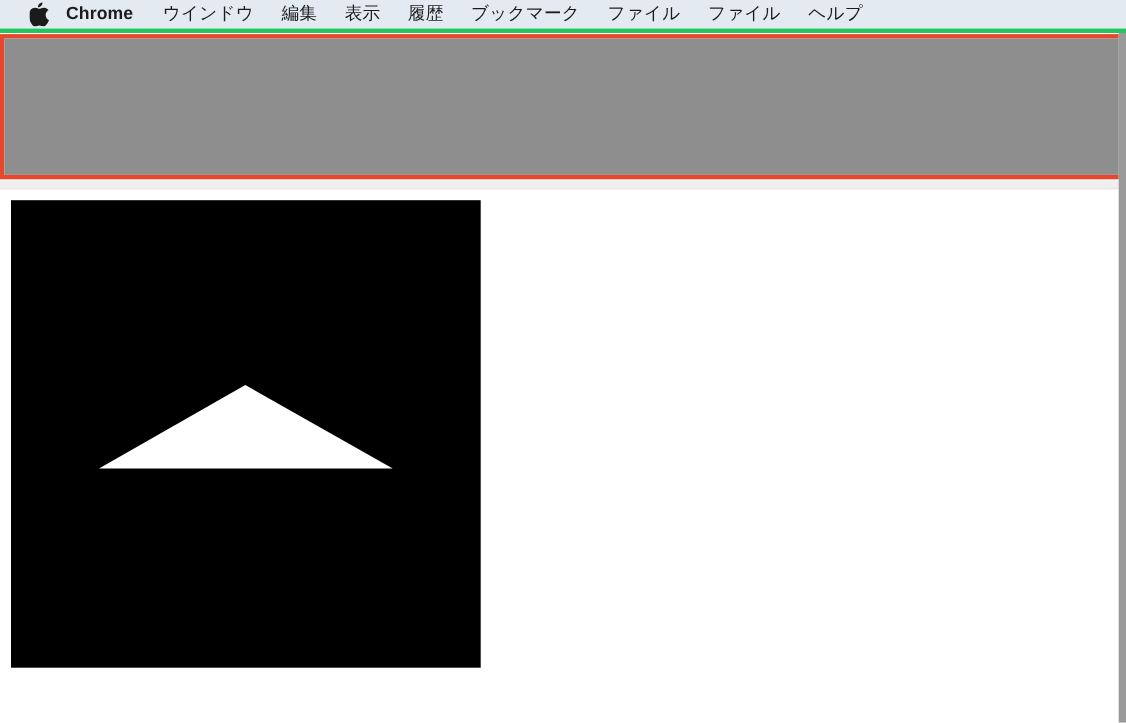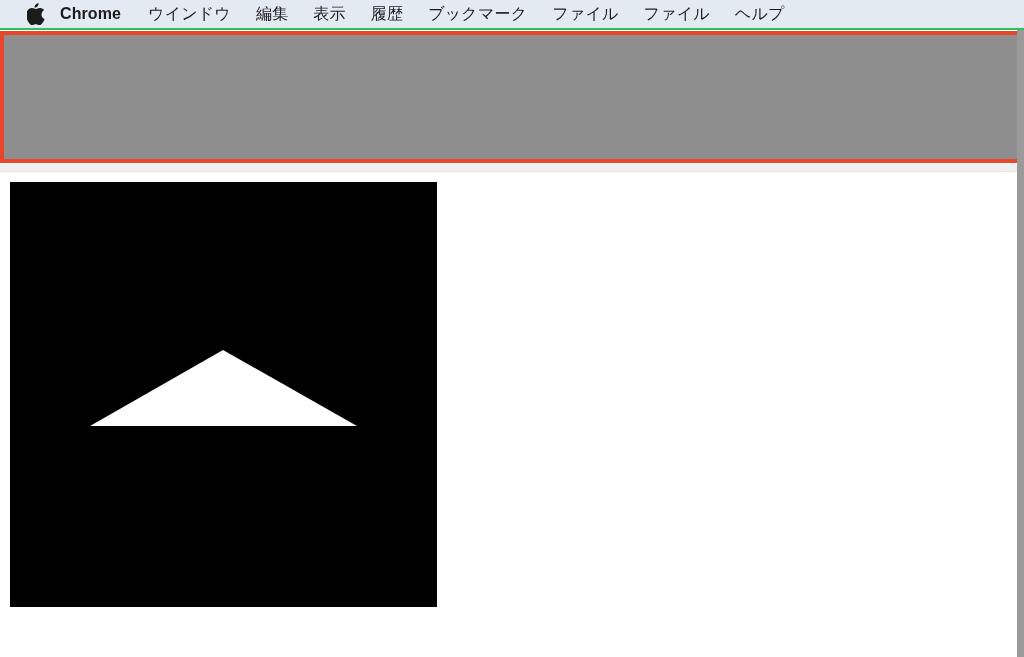--- a/index.html
+++ b/index.html
@@ -20,21 +20,21 @@
     position: absolute;
     left: 0;
     top: 0;
     width: 1024px;
     height: 30px;
     background: #e3eaf2;
     display: flex;
     align-items: center;
     box-sizing: border-box;
     padding-left: 26px;
-    border-bottom: 2px solid #22c55e;
+    border-bottom: 4px solid #22c55e;
   }
   #menubar .apple-logo {
     width: 20px;
     height: 24px;
     display: flex;
     align-items: center;
     justify-content: center;
     margin-right: 14px;
   }
   #menubar .apple-logo svg {

